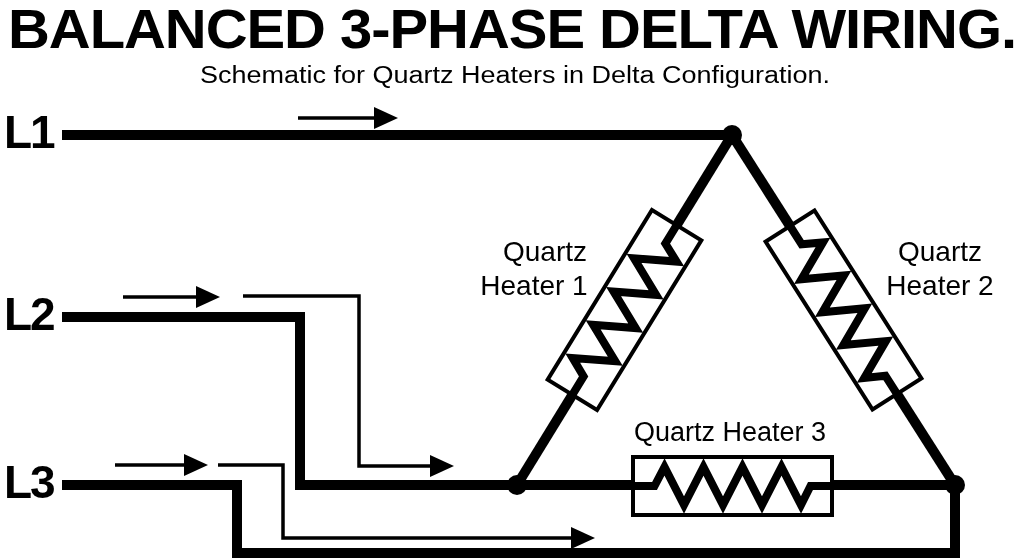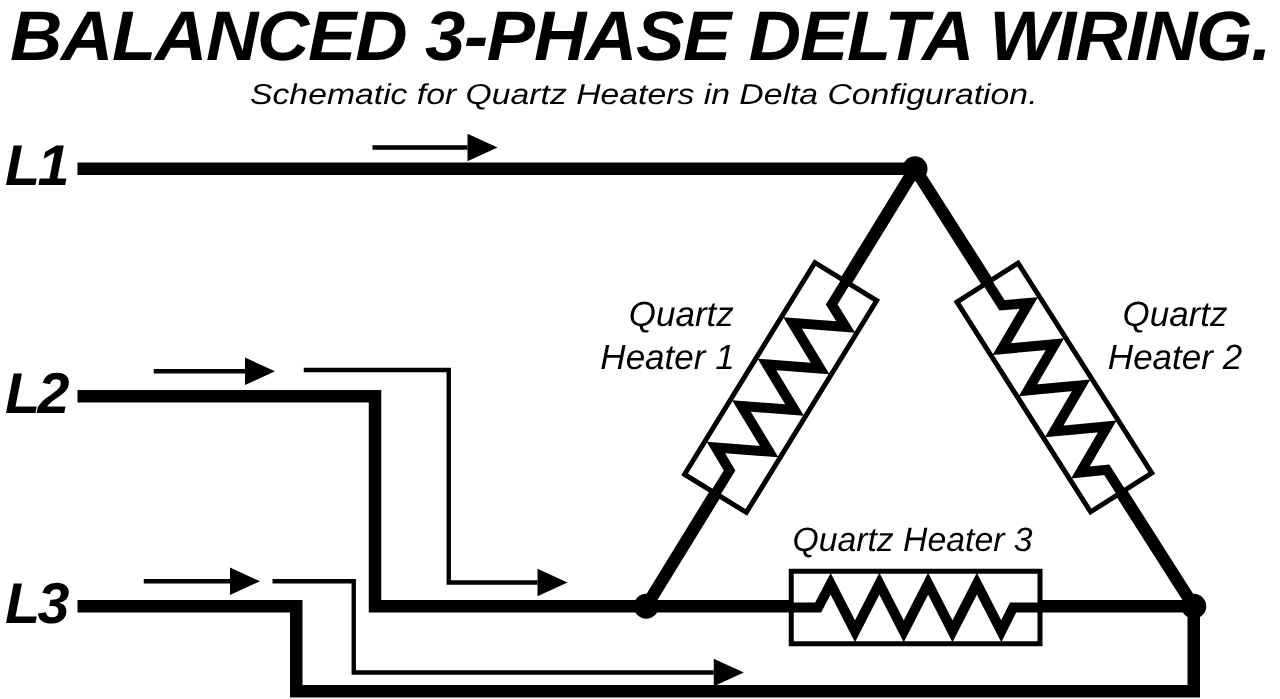--- a/index.html
+++ b/index.html
@@ -1,21 +1,20 @@
 <!DOCTYPE html>
 <html style="--ink: #000000; --bg: #ffffff;"><head>
 <meta charset="utf-8">
 <style>
   :root { --ink:#000000; --bg:#ffffff; }
   html,body { margin:0; padding:0; background:var(--bg); }
   .page {
     position:relative; width:1024px; height:559px;
     background:var(--bg); overflow:hidden;
     font-family:"Liberation Sans", sans-serif;
-    font-style:italic;
   }
   svg { display:block; }
   .wire  { stroke:var(--ink); stroke-width:10; fill:none; stroke-linejoin:miter; stroke-linecap:butt; }
   .flow  { stroke:var(--ink); stroke-width:3.5; fill:none; stroke-linejoin:miter; }
   .head  { fill:var(--ink); stroke:none; }
   .node  { fill:var(--ink); stroke:none; }
   .hbody { fill:var(--bg); stroke:var(--ink); stroke-width:4; }
   .element { stroke:var(--ink); stroke-width:8; fill:none; stroke-linejoin:miter; stroke-linecap:butt; }
   text { fill:var(--ink); }
   .title    { font-weight:bold; font-size:56px; letter-spacing:-1px; }

